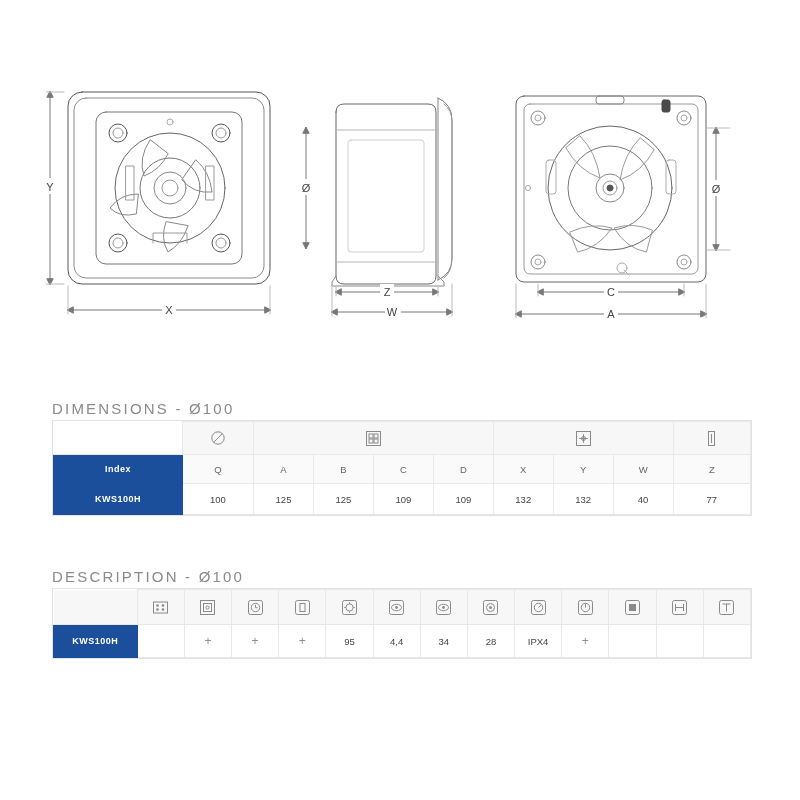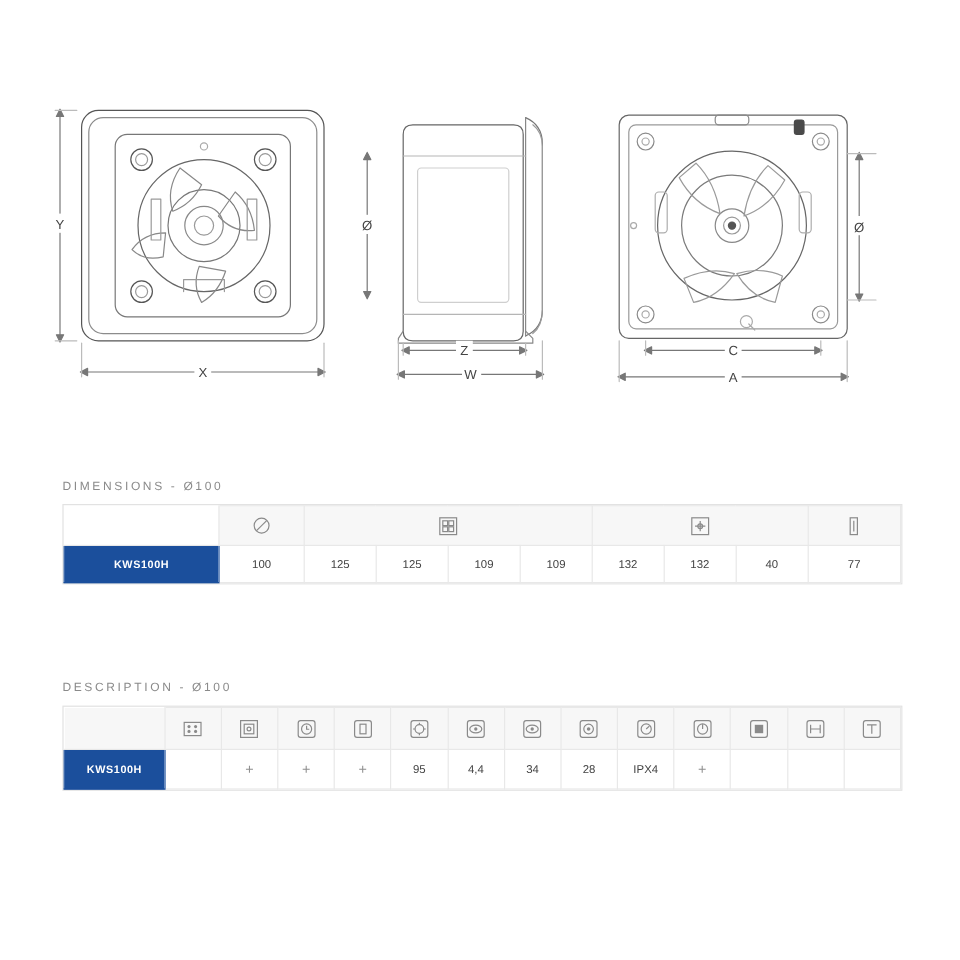--- a/index.html
+++ b/index.html
@@ -19,21 +19,21 @@
   
   .drawings {
     position: relative;
     width: 800px;
     height: 380px;
   }
   .drawings svg { display: block; }
 
   
   .section-title {
-    font-size: 10px;
+    font-size: 15px;
     letter-spacing: 2.2px;
     color: #8a8a8a;
     text-transform: uppercase;
     padding-left: 52px;
   }
   .section-title.dims { position: absolute; top: 400px; left: 0; }
   .section-title.desc { position: absolute; top: 568px; left: 0; text-align: right; }
 
   
   .tbl-wrap {
@@ -319,20 +319,32 @@
         </span>
       </td>
       <td>
         <span class="ic">
           <svg width="13" height="17" viewBox="0 0 13 17">
             <rect x="3.5" y="1.5" width="6" height="14" fill="none" stroke="#8a8a8a" stroke-width="1"></rect>
             <line x1="6.5" y1="4" x2="6.5" y2="13" stroke="#8a8a8a" stroke-width="1"></line>
           </svg>
         </span>
       </td>
+    </tr>
+    <tr class="label-row">
+      <td class="index-cell">Index</td>
+      <td>Q</td>
+      <td>A</td>
+      <td>B</td>
+      <td>C</td>
+      <td>D</td>
+      <td>X</td>
+      <td>Y</td>
+      <td>W</td>
+      <td>Z</td>
     </tr>
     <tr class="value-row">
       <td class="index-cell">KWS100H</td>
       <td>100</td>
       <td>125</td>
       <td>125</td>
       <td>109</td>
       <td>109</td>
       <td>132</td>
       <td>132</td>

